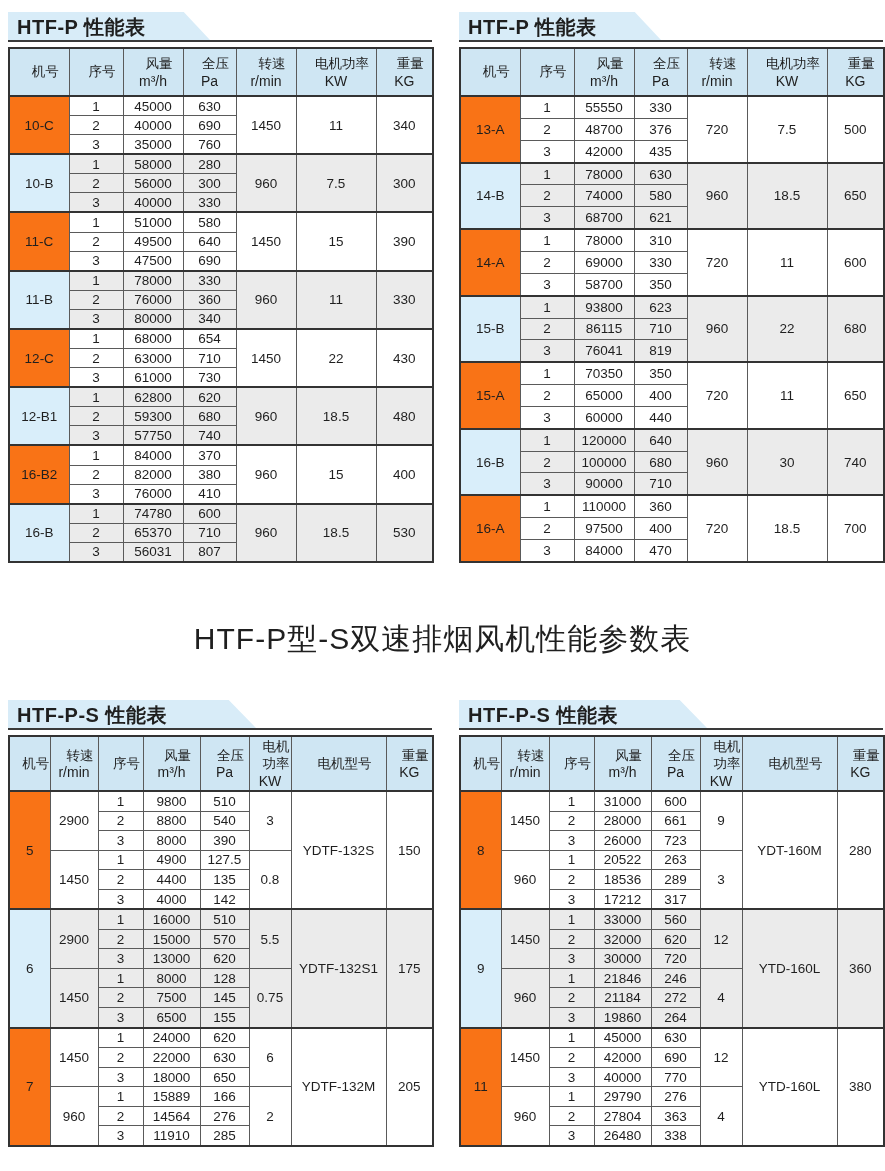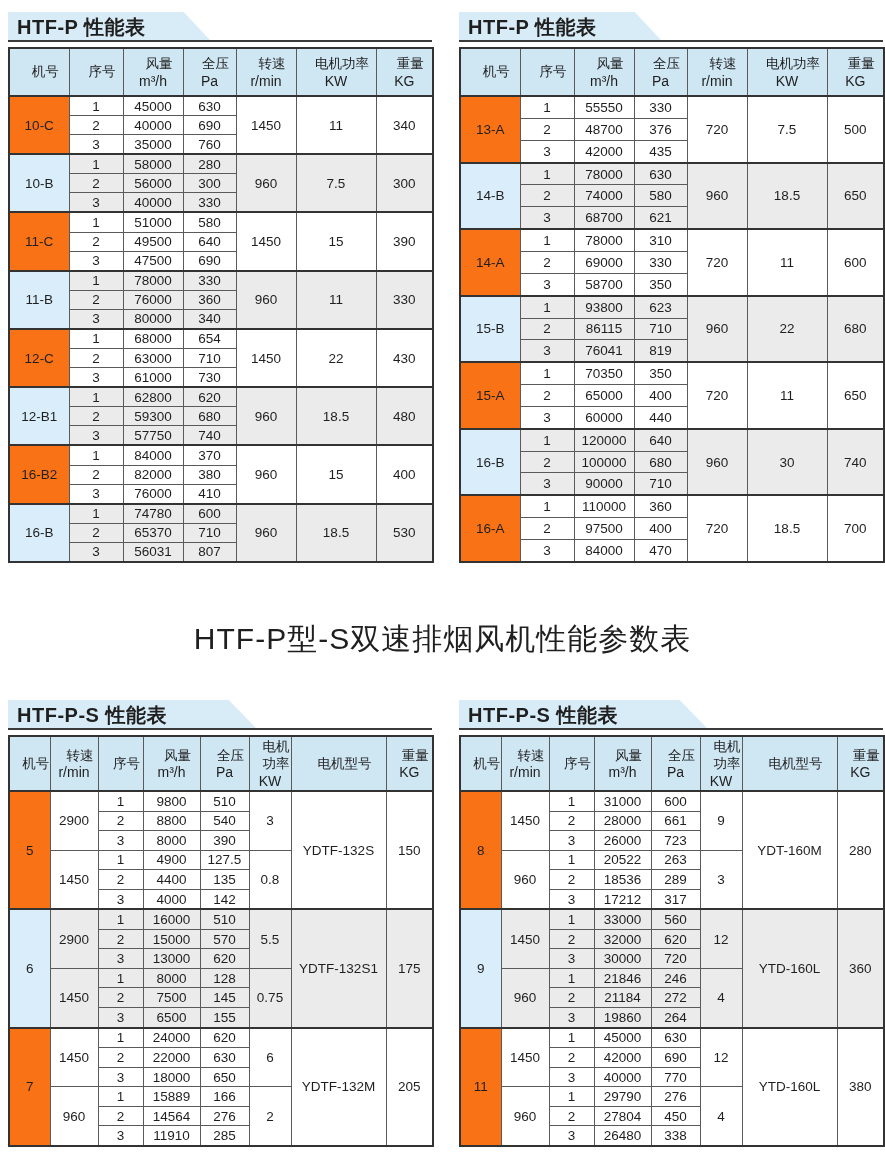--- a/index.html
+++ b/index.html
@@ -733,21 +733,21 @@
           <tr class="white">
             <td rowspan="3">960</td>
             <td>1</td>
             <td>29790</td>
             <td>276</td>
             <td rowspan="3">4</td>
           </tr>
           <tr class="white">
             <td>2</td>
             <td>27804</td>
-            <td>450</td>
+            <td>363</td>
           </tr>
           <tr class="white">
             <td>3</td>
             <td>26480</td>
             <td>338</td>
           </tr>
         </tbody>
       </table>
   </div>
 </div>

